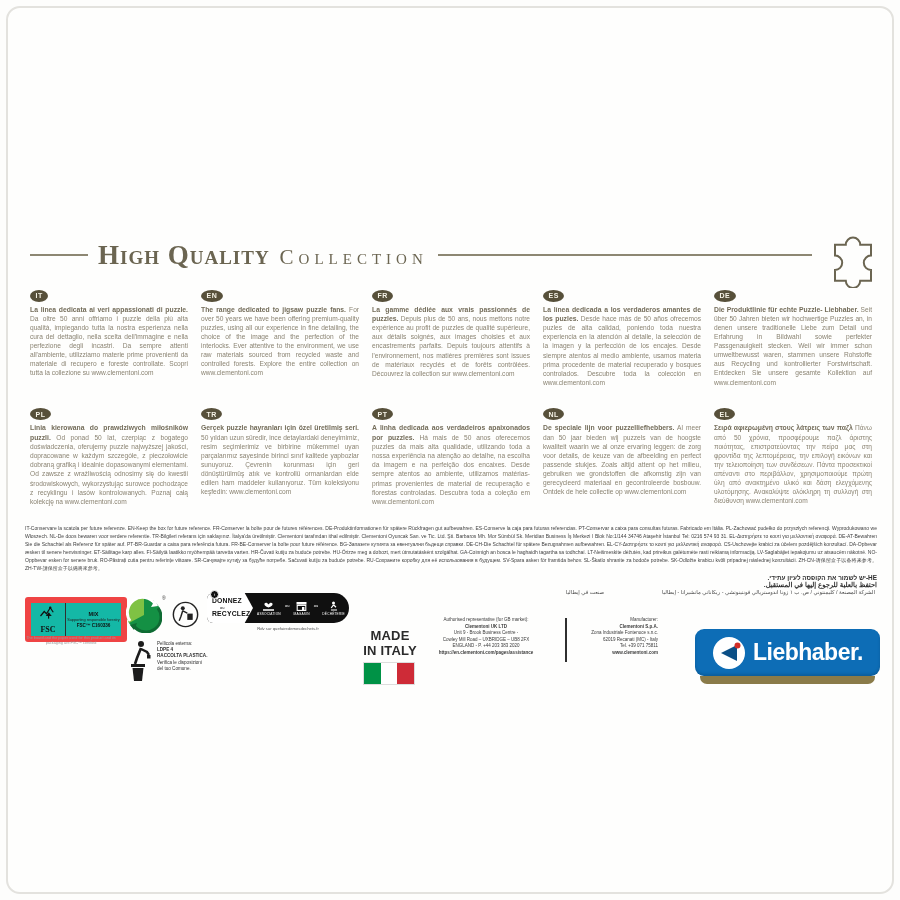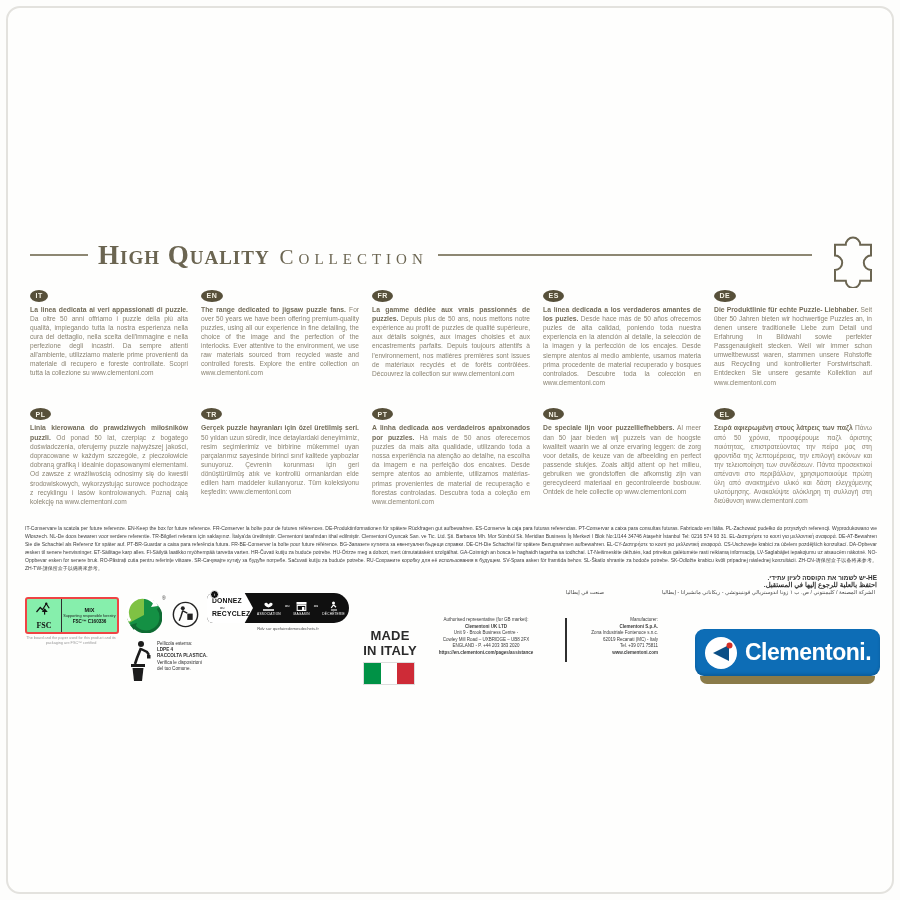--- a/index.html
+++ b/index.html
@@ -28,22 +28,22 @@
   
   .fineprint{position:absolute;left:25px;top:524px;width:852px;}
   .fineprint .main{font-size:5px;line-height:1.6;color:#3f3f3f;text-align:justify;}
   .fineprint .rtl{direction:rtl;text-align:right;color:#2f2f2f;}
   .fineprint .he{font-size:6.4px;margin-top:2px;font-weight:bold;}
   .fineprint .ar{font-size:6.8px;font-weight:bold;}
   .ar-manu{position:absolute;right:25px;top:589px;direction:rtl;font-size:5.4px;color:#4a4a4a;
            display:flex;gap:58px;}
 
   
-  .fsc-box{position:absolute;left:25px;top:597px;width:90px;height:33px;border:2px solid #ef4444;
-           border-radius:3px;display:flex;align-items:stretch;background:#86efac;}
+  .fsc-box{position:absolute;left:25px;top:597px;width:90px;height:33px;border:6px solid #ef4444;
+           border-radius:3px;display:flex;align-items:stretch;background:#14b8a6;}
   .fsc-left{width:34px;border-right:1.5px solid #2f2f2f;display:flex;flex-direction:column;
             align-items:center;justify-content:space-between;padding:2px 0;}
   .fsc-left .fsc-word{font-family:"Liberation Serif",serif;font-weight:bold;font-size:8px;color:#111;}
   .fsc-right{flex:1;display:flex;flex-direction:column;align-items:center;justify-content:center;gap:1px;padding:1px;}
   .fsc-right .mix{font-size:5.5px;font-weight:bold;color:#111;}
   .fsc-right .tag{font-size:3.8px;color:#222;text-align:center;line-height:1.2;}
   .fsc-right .code{font-size:4.6px;font-weight:bold;color:#111;}
   .fsc-note{position:absolute;left:25px;top:636px;width:92px;font-size:3.8px;color:#9a9a9a;
             text-align:center;line-height:1.3;}
 
@@ -283,16 +283,16 @@
     <div>Tel. +39 071 75811</div>
     <div>www.clementoni.com</div>
   </div>
 
   <div class="clem">
     <svg width="34" height="34" viewBox="0 0 34 34">
       <circle cx="17" cy="17" r="16" fill="#fff"></circle>
       <path d="M9 9 L25 17 L9 25 Z" fill="#0b4f86" transform="rotate(180 17 17)"></path>
       <circle cx="25.5" cy="9.5" r="3" fill="#d22d26"></circle>
     </svg>
-    <span class="word">Clementoni.</span>
+    <span class="word">Liebhaber.</span>
   </div>
   <div class="clem-bar"></div>
 </div>
 
 </body></html>

